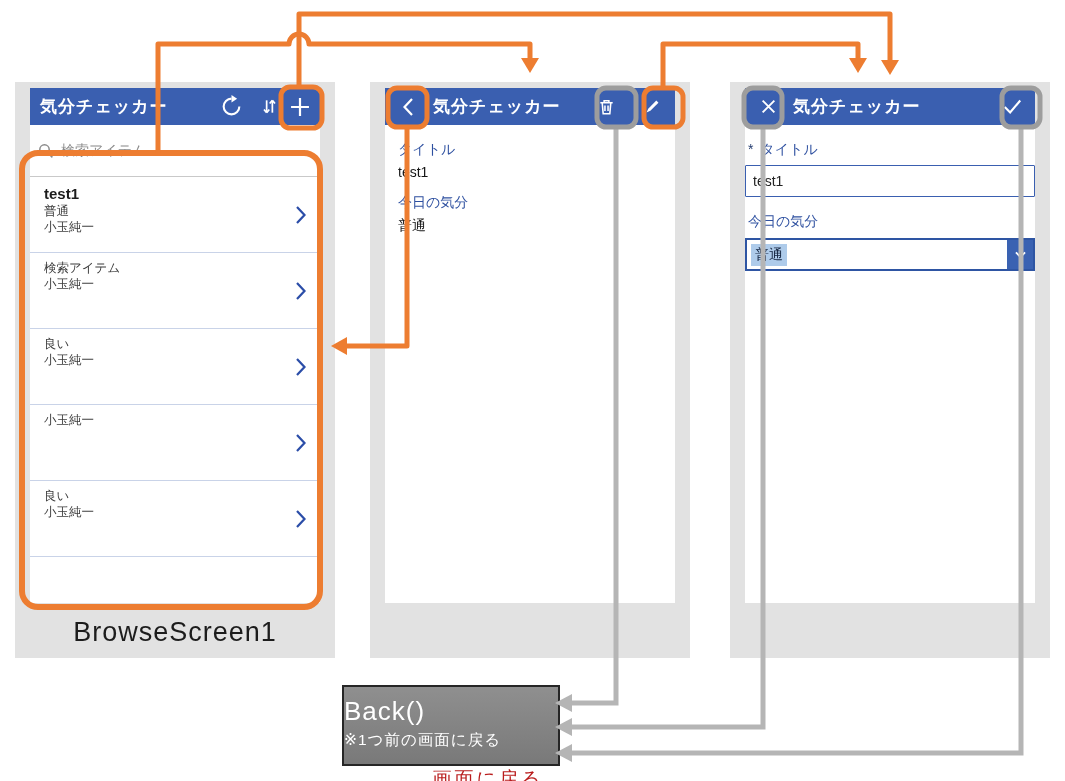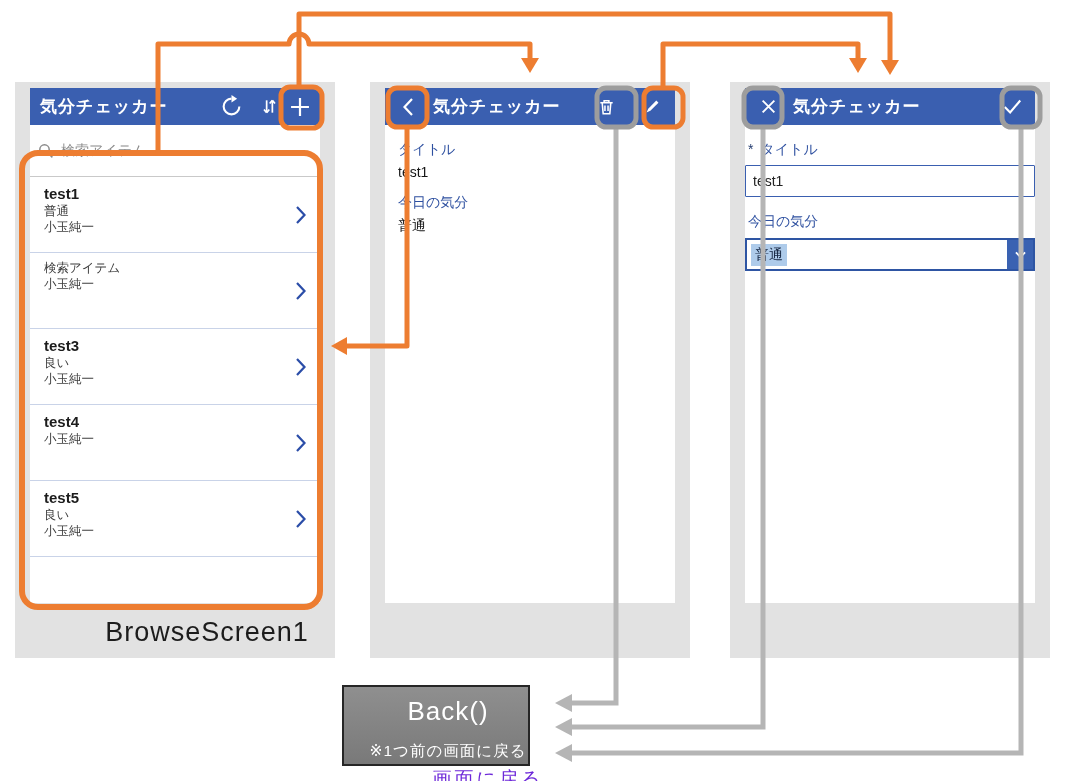--- a/index.html
+++ b/index.html
@@ -6,21 +6,21 @@
   body{font-family:"Liberation Sans","DejaVu Sans",sans-serif;}
   .canvas{position:relative;width:1065px;height:781px;background:#fff;overflow:hidden;}
 
   
   .screen{position:absolute;top:82px;width:320px;height:576px;background:#e2e2e2;}
   .screen.browse{left:15px;}
   .screen.detail{left:370px;}
   .screen.edit{left:730px;}
   .phone{position:absolute;left:15px;right:15px;top:6px;height:515px;background:#fff;}
   .screen-label{position:absolute;bottom:10px;left:0;width:100%;text-align:center;
-    font-size:27px;color:#1c1c1c;letter-spacing:1px;margin-left:32px;}
+    font-size:27px;color:#1c1c1c;letter-spacing:1px;}
 
   
   .app-header{height:37px;background:#3a5fb0;color:#fff;display:flex;align-items:center;}
   .app-title{font-size:17px;font-weight:600;letter-spacing:1px;white-space:nowrap;}
   .hicon{display:flex;align-items:center;justify-content:center;color:#fff;}
 
   
   .browse .app-header{padding-left:10px;}
   .browse .app-title{flex:1;}
   .hic-refresh{width:26px;height:26px;}
@@ -63,29 +63,29 @@
     border:1.5px solid #3a5fb0;background:#fff;font-size:14px;color:#222;
     padding-left:7px;font-family:inherit;outline:none;border-radius:1px;}
   .edit-body .second{margin-top:16px;padding-left:3px;}
   .dropdown{position:relative;margin-top:8px;height:33px;border:2px solid #2e55a3;
     box-sizing:border-box;background:#fff;display:flex;align-items:center;padding-left:4px;}
   .dd-value{font-size:14px;color:#13233f;background:#aecbea;padding:2px 4px;}
   .dd-chev{position:absolute;right:0;top:0;bottom:0;width:26px;background:#3a62b2;
     display:flex;align-items:center;justify-content:center;}
 
   
-  .back-box{position:absolute;left:342px;top:685px;width:188px;height:81px;
+  .back-box{position:absolute;left:342px;top:685px;width:218px;height:81px;
     background:linear-gradient(#8f8f8f,#797979);border:2px solid #262626;
-    box-sizing:border-box;text-align:center;color:#fff;padding-left:24px;}
+    box-sizing:border-box;text-align:left;color:#fff;}
   .back-title{font-size:26px;margin-top:9px;letter-spacing:1px;}
-  .back-note{font-size:15.5px;margin-top:14px;letter-spacing:1px;}
+  .back-note{font-size:15.5px;margin-top:3px;letter-spacing:1px;}
 
   
   .cutoff{position:absolute;left:398px;top:769px;width:180px;height:12px;overflow:hidden;
-    color:#6d28d9;font-size:19px;line-height:19px;text-align:center;letter-spacing:3px;}
+    color:#b91c1c;font-size:19px;line-height:19px;text-align:center;letter-spacing:3px;}
 
   .overlay{position:absolute;left:0;top:0;z-index:6;pointer-events:none;}
 </style>
 </head>
 <body>
 
 <div class="canvas">
 
   <div class="screen browse">
     <div class="phone">
@@ -132,36 +132,33 @@
             </svg></span>
       </div>
       <div class="list-item">
         <div class="li-sub">検索アイテム</div>
         <div class="li-sub">小玉純一</div>
         <span class="li-chev"><svg width="12" height="20" viewBox="0 0 12 20">
               <path d="M2 2 L9.5 10 L2 18" fill="none" stroke="#2b4da8" stroke-width="2.2"></path>
             </svg></span>
       </div>
       <div class="list-item">
-        <div class="li-title">test3</div>
         <div class="li-sub">良い</div>
         <div class="li-sub">小玉純一</div>
         <span class="li-chev"><svg width="12" height="20" viewBox="0 0 12 20">
               <path d="M2 2 L9.5 10 L2 18" fill="none" stroke="#2b4da8" stroke-width="2.2"></path>
             </svg></span>
       </div>
       <div class="list-item">
-        <div class="li-title">test4</div>
-        <div class="li-sub">小玉純一</div>
-        <span class="li-chev"><svg width="12" height="20" viewBox="0 0 12 20">
-              <path d="M2 2 L9.5 10 L2 18" fill="none" stroke="#2b4da8" stroke-width="2.2"></path>
-            </svg></span>
-      </div>
-      <div class="list-item">
-        <div class="li-title">test5</div>
+        <div class="li-sub">小玉純一</div>
+        <span class="li-chev"><svg width="12" height="20" viewBox="0 0 12 20">
+              <path d="M2 2 L9.5 10 L2 18" fill="none" stroke="#2b4da8" stroke-width="2.2"></path>
+            </svg></span>
+      </div>
+      <div class="list-item">
         <div class="li-sub">良い</div>
         <div class="li-sub">小玉純一</div>
         <span class="li-chev"><svg width="12" height="20" viewBox="0 0 12 20">
               <path d="M2 2 L9.5 10 L2 18" fill="none" stroke="#2b4da8" stroke-width="2.2"></path>
             </svg></span>
       </div>
     </div>
     <div class="screen-label">BrowseScreen1</div>
   </div>
 

